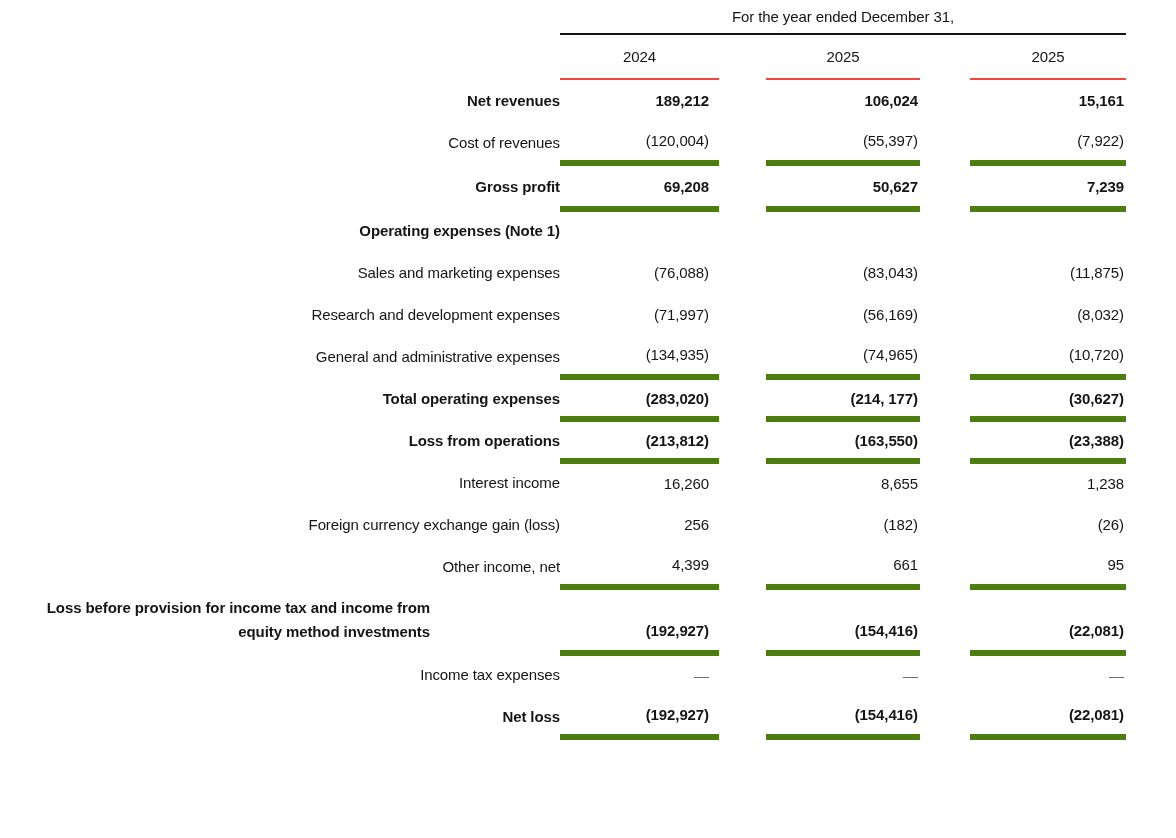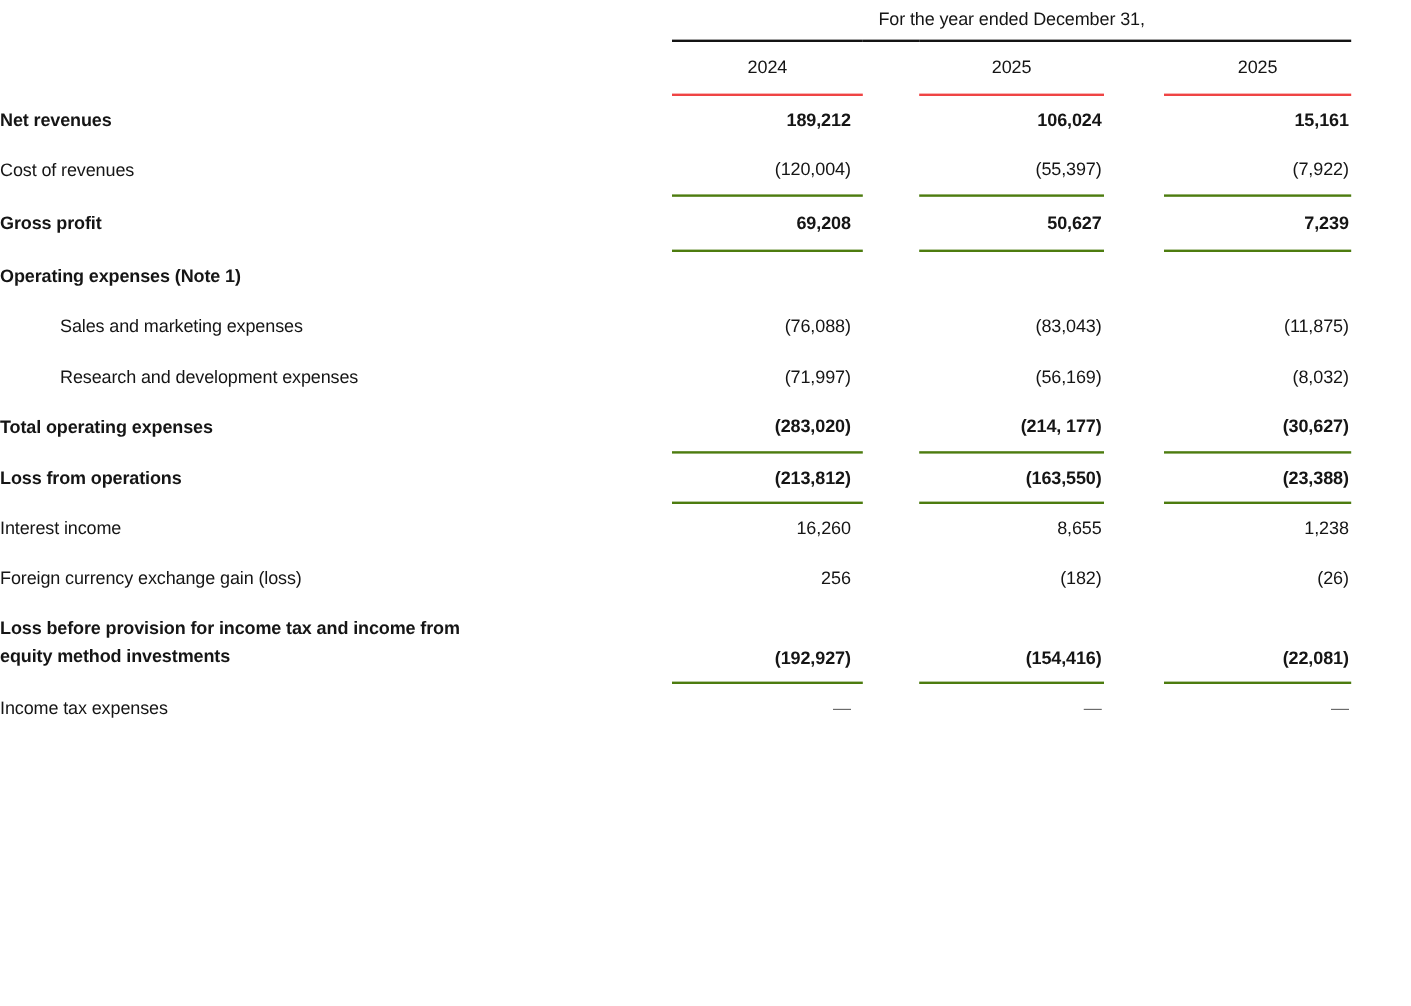--- a/index.html
+++ b/index.html
@@ -41,31 +41,31 @@
 
   td.spanner {
     text-align: center;
     vertical-align: middle;
     border-bottom: 2px solid #141414;
     padding-bottom: 6px;
   }
   tr.years-row td.num { border-bottom: 2px solid #ef4444; }
   td.center { text-align: center !important; padding-right: 0 !important; }
 
-  td.label { padding-left: 27px; text-align: left; }
+  td.label { padding-left: 27px; text-align: right; }
   td.label.indent { padding-left: 50px; }
   td.label.narrow { line-height: 24px; }
   td.label.narrow .wrapbox { max-width: 430px; }
 
   td.num { text-align: right; white-space: nowrap; }
   td.num.c1 { padding-right: 10px; text-align: right; }
   td.num.c2 { padding-right: 2px; }
   td.num.c3 { padding-right: 2px; }
 
-  tr.rule td.num { border-bottom: 2px solid #4d7c0f; }
+  tr.rule td.num { border-bottom: 6px solid #4d7c0f; }
   tr.bold td { font-weight: 700; }
   tr.dash-row td.num { color: #6b6b6b; }
   tr.tall td.num { vertical-align: bottom; padding-bottom: 11px; }
   tr.tall td.label { vertical-align: middle; }
   td.gap { border: none !important; }
 </style>
 </head>
 <body>
 
 <div class="page">
@@ -142,20 +142,28 @@
 
     <tr class="data-row">
       <td class="label indent">Research and development expenses</td>
       <td class="num c1">(71,997)</td>
       <td class="gap"></td>
       <td class="num c2">(56,169)</td>
       <td class="gap"></td>
       <td class="num c3">(8,032)</td>
     </tr>
 
+    <tr class="data-row rule">
+      <td class="label indent">General and administrative expenses</td>
+      <td class="num c1">(134,935)</td>
+      <td class="gap"></td>
+      <td class="num c2">(74,965)</td>
+      <td class="gap"></td>
+      <td class="num c3">(10,720)</td>
+    </tr>
 
     <tr class="data-row bold rule">
       <td class="label">Total operating expenses</td>
       <td class="num c1">(283,020)</td>
       <td class="gap"></td>
       <td class="num c2">(214, 177)</td>
       <td class="gap"></td>
       <td class="num c3">(30,627)</td>
     </tr>
 
@@ -179,20 +187,28 @@
 
     <tr class="data-row">
       <td class="label">Foreign currency exchange gain (loss)</td>
       <td class="num c1">256</td>
       <td class="gap"></td>
       <td class="num c2">(182)</td>
       <td class="gap"></td>
       <td class="num c3">(26)</td>
     </tr>
 
+    <tr class="data-row rule">
+      <td class="label">Other income, net</td>
+      <td class="num c1">4,399</td>
+      <td class="gap"></td>
+      <td class="num c2">661</td>
+      <td class="gap"></td>
+      <td class="num c3">95</td>
+    </tr>
 
     <tr class="data-row tall bold rule">
       <td class="label narrow">
             <div class="wrapbox">Loss before provision for income tax and income from equity method investments</div>
           </td>
       <td class="num c1">(192,927)</td>
       <td class="gap"></td>
       <td class="num c2">(154,416)</td>
       <td class="gap"></td>
       <td class="num c3">(22,081)</td>
@@ -200,17 +216,25 @@
 
     <tr class="data-row dash-row">
       <td class="label">Income tax expenses</td>
       <td class="num c1">—</td>
       <td class="gap"></td>
       <td class="num c2">—</td>
       <td class="gap"></td>
       <td class="num c3">—</td>
     </tr>
 
+    <tr class="data-row bold rule">
+      <td class="label">Net loss</td>
+      <td class="num c1">(192,927)</td>
+      <td class="gap"></td>
+      <td class="num c2">(154,416)</td>
+      <td class="gap"></td>
+      <td class="num c3">(22,081)</td>
+    </tr>
 
 
   </tbody>
     </table>
 </div>
 
 </body></html>

